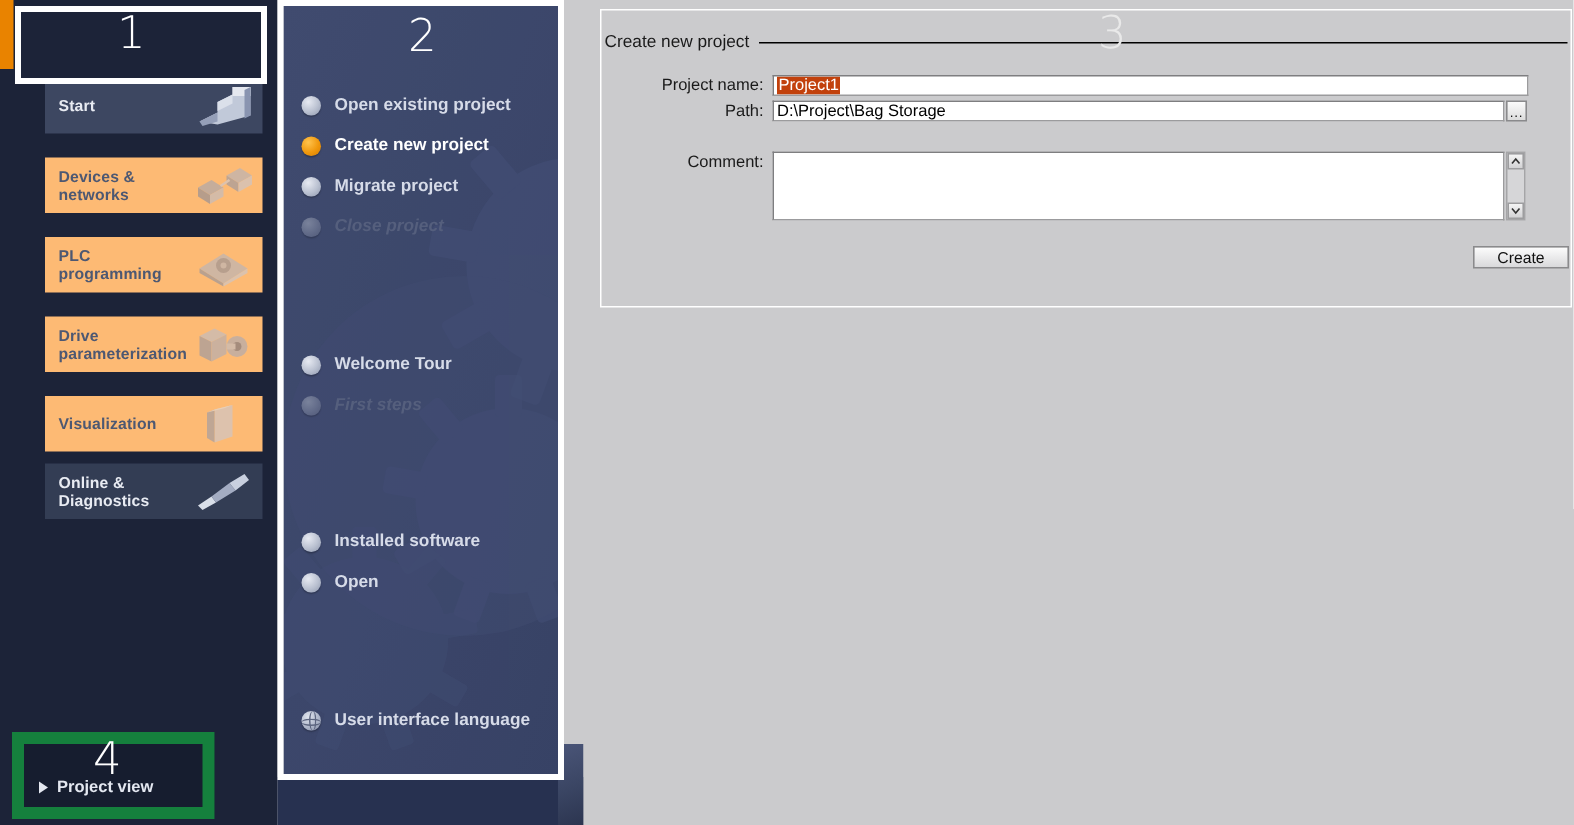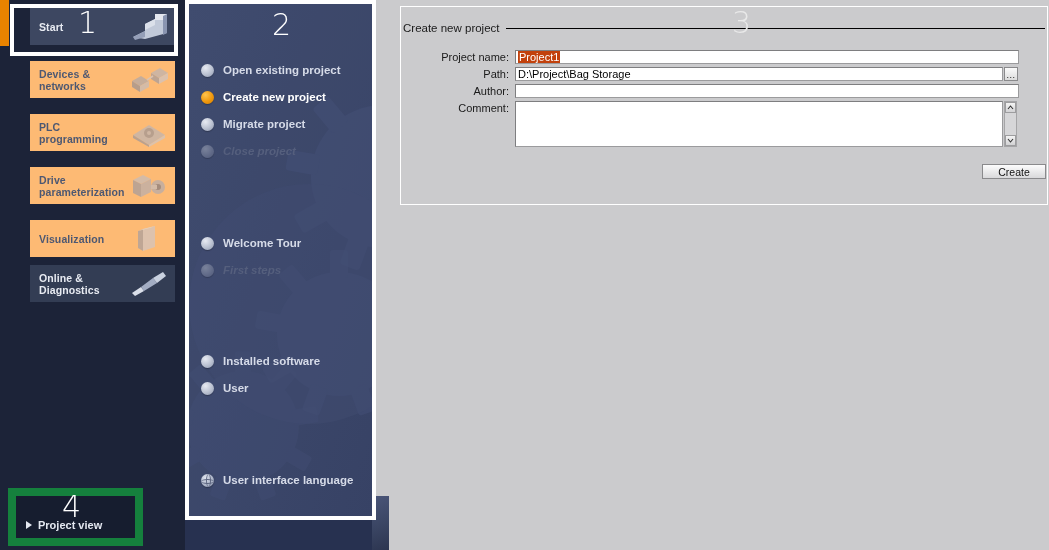--- a/index.html
+++ b/index.html
@@ -41,20 +41,21 @@
     position: relative;
     height: 37px;
     margin-bottom: 8px;
     background: #333d54;
     display: flex;
     align-items: center;
     overflow: hidden;
   }
   .nav-item.active {
     background: #3d4761;
+    margin-top: 44px;
   }
   .nav-item.dim { background: #fdba74; margin-top: 16px; }
   .nav-label {
     font-size: 10.5px;
     font-weight: bold;
     color: #e8ebf2;
     line-height: 12px;
     padding-left: 9px;
     width: 88px;
     white-space: pre-line;
@@ -475,21 +476,21 @@
         <span class="action-label">First steps</span>
       </div>
 
       <div class="action-row" style="top:348px;">
         <span class="bullet"></span>
         <span class="action-label">Installed software</span>
       </div>
 
       <div class="action-row" style="top:375px;">
         <span class="bullet"></span>
-        <span class="action-label">User</span>
+        <span class="action-label">Open</span>
       </div>
 
       <div class="action-row" style="top:467px;">
         <span class="bullet globe"></span>
         <span class="action-label">User interface language</span>
       </div>
 
     </div>
   </div>
 
@@ -512,26 +513,20 @@
       </div>
 
       <div class="field-row" style="left:0px; top:60px; width:646px;">
         <span class="field-label">Path:</span>
         <span class="text-input" style="width:488px;">
           <span>D:\Project\Bag Storage</span>
         </span>
         <span class="browse-btn">...</span>
       </div>
 
-      <div class="field-row" style="left:0px; top:77px; width:646px;">
-        <span class="field-label">Author:</span>
-        <span class="text-input" style="width:504px;">
-          <span></span>
-        </span>
-      </div>
 
       <div class="field-row" style="left:0px; top:94px; width:646px;">
         <span class="field-label">Comment:</span>
         <span class="comment-box" style="width:488px;">
           <span></span>
         </span>
         <span class="vscroll">
           <span class="scroll-arrow" style="font-size:0;">
             <svg viewBox="0 0 9 9" width="9" height="9">
                 <polyline points="2,6 4.5,3 7,6" fill="none" stroke="#333" stroke-width="1.1"></polyline>

